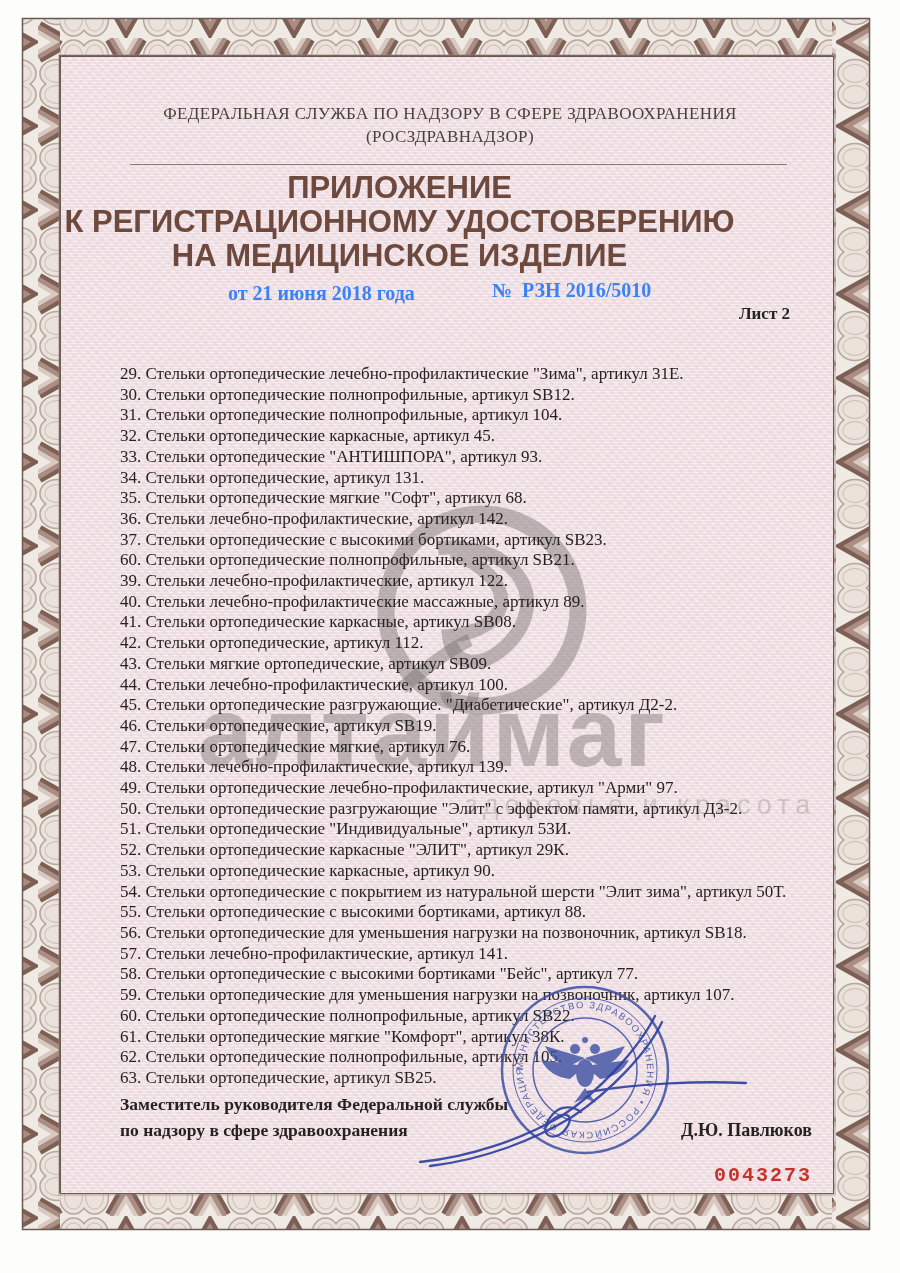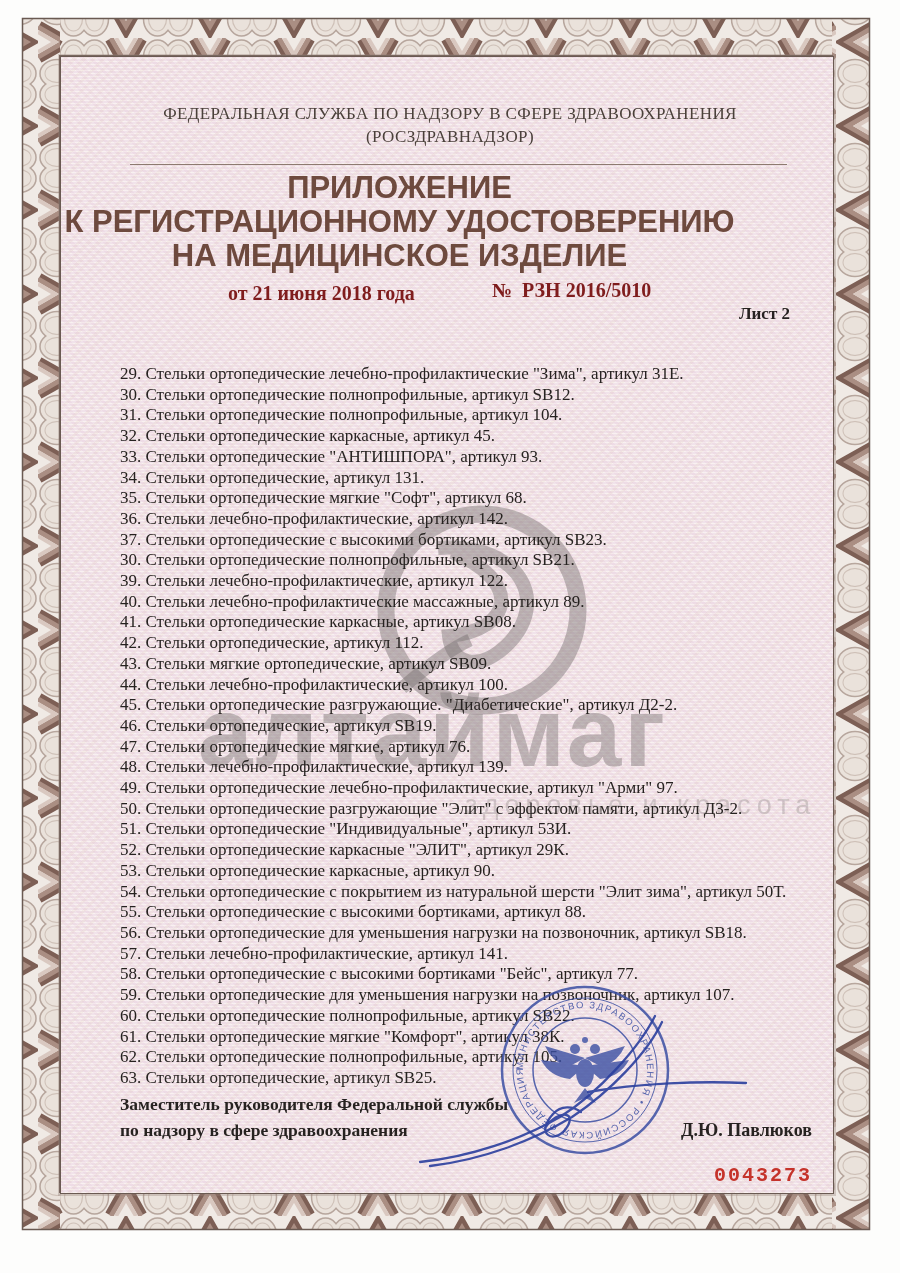--- a/index.html
+++ b/index.html
@@ -13,21 +13,21 @@
       repeating-linear-gradient(-45deg, rgba(214,186,146,0.10) 0 3px, rgba(255,255,255,0) 3px 7px),
       repeating-linear-gradient(0deg, rgba(255,252,246,0.55) 0 1px, rgba(255,255,255,0) 1px 3px),
       #f1e3ea;
     border:1px solid #6a5a52; box-shadow:0 0 0 2px rgba(150,130,120,.35);}
   .org{left:0;top:104px;width:900px;text-align:center;font-size:17px;letter-spacing:.4px;color:#4a403a;}
   .org2{top:127px;}
   .divider{left:130px;top:164px;width:657px;height:1px;background:#8d7a70;}
   .title{left:0;width:799px;text-align:center;font-family:"Liberation Sans",sans-serif;
          font-weight:bold;color:#6e4a3e;font-size:31px;letter-spacing:0px;}
   .t1{top:170px;} .t2{top:204px;} .t3{top:238px;}
-  .docrow{font-weight:bold;font-size:20px;color:#7f1d1d;white-space:pre;}
+  .docrow{font-weight:bold;font-size:20px;color:#3b82f6;white-space:pre;}
   .date{left:228px;top:282px;}
   .number{left:492px;top:279px;}
   .sheet{left:640px;top:304px;width:150px;text-align:right;font-weight:bold;font-size:17px;}
   .list{left:120px;top:364px;width:694px;font-size:17px;line-height:20.7px;z-index:2;}
   .item{white-space:normal;}
   .sig{left:120px;width:520px;font-weight:bold;font-size:17.5px;z-index:2;}
   .sig1{top:1094px;} .sig2{top:1120px;}
   .signame{left:600px;top:1120px;width:212px;text-align:right;font-weight:bold;font-size:18px;z-index:4;}
   .serial{right:88px;top:1164px;font-family:"Liberation Mono",monospace;font-weight:bold;
           font-size:20px;letter-spacing:2px;color:#c5332b;z-index:2;}
@@ -107,21 +107,21 @@
   <div class="abs list">
       <div class="item">29. Стельки ортопедические лечебно-профилактические "Зима", артикул 31Е.</div>
       <div class="item">30. Стельки ортопедические полнопрофильные, артикул SB12.</div>
       <div class="item">31. Стельки ортопедические полнопрофильные, артикул 104.</div>
       <div class="item">32. Стельки ортопедические каркасные, артикул 45.</div>
       <div class="item">33. Стельки ортопедические "АНТИШПОРА", артикул 93.</div>
       <div class="item">34. Стельки ортопедические, артикул 131.</div>
       <div class="item">35. Стельки ортопедические мягкие "Софт", артикул 68.</div>
       <div class="item">36. Стельки лечебно-профилактические, артикул 142.</div>
       <div class="item">37. Стельки ортопедические с высокими бортиками, артикул SB23.</div>
-      <div class="item">30. Стельки ортопедические полнопрофильные, артикул SB21.</div>
+      <div class="item">60. Стельки ортопедические полнопрофильные, артикул SB21.</div>
       <div class="item">39. Стельки лечебно-профилактические, артикул 122.</div>
       <div class="item">40. Стельки лечебно-профилактические массажные, артикул 89.</div>
       <div class="item">41. Стельки ортопедические каркасные, артикул SB08.</div>
       <div class="item">42. Стельки ортопедические, артикул 112.</div>
       <div class="item">43. Стельки мягкие ортопедические, артикул SB09.</div>
       <div class="item">44. Стельки лечебно-профилактические, артикул 100.</div>
       <div class="item">45. Стельки ортопедические разгружающие. "Диабетические", артикул Д2-2.</div>
       <div class="item">46. Стельки ортопедические, артикул SB19.</div>
       <div class="item">47. Стельки ортопедические мягкие, артикул 76.</div>
       <div class="item">48. Стельки лечебно-профилактические, артикул 139.</div>

